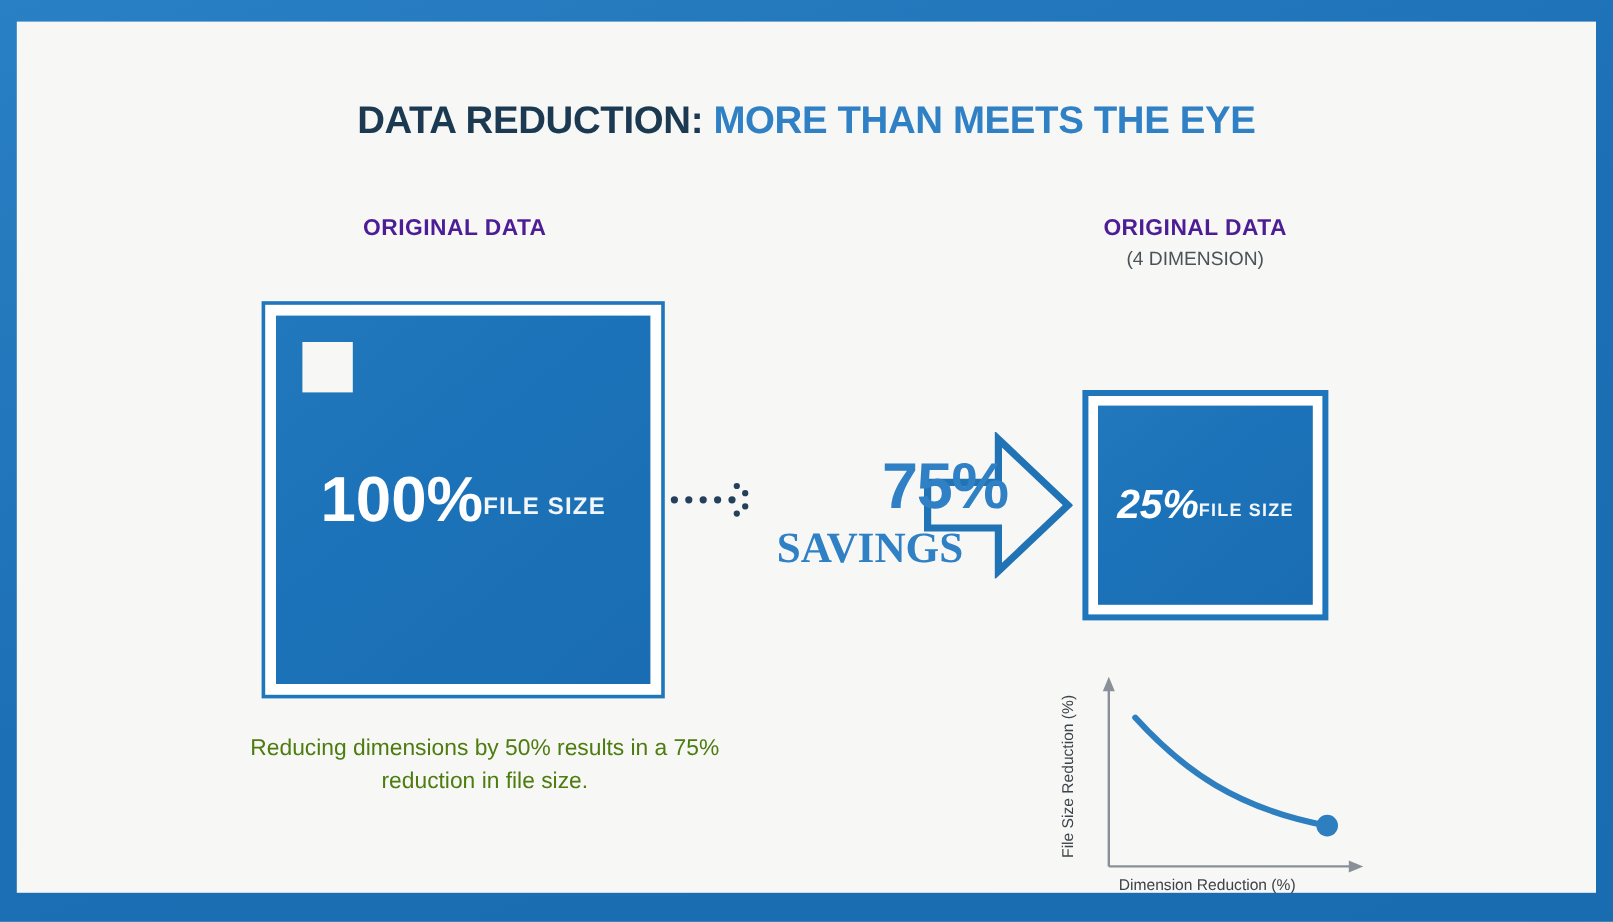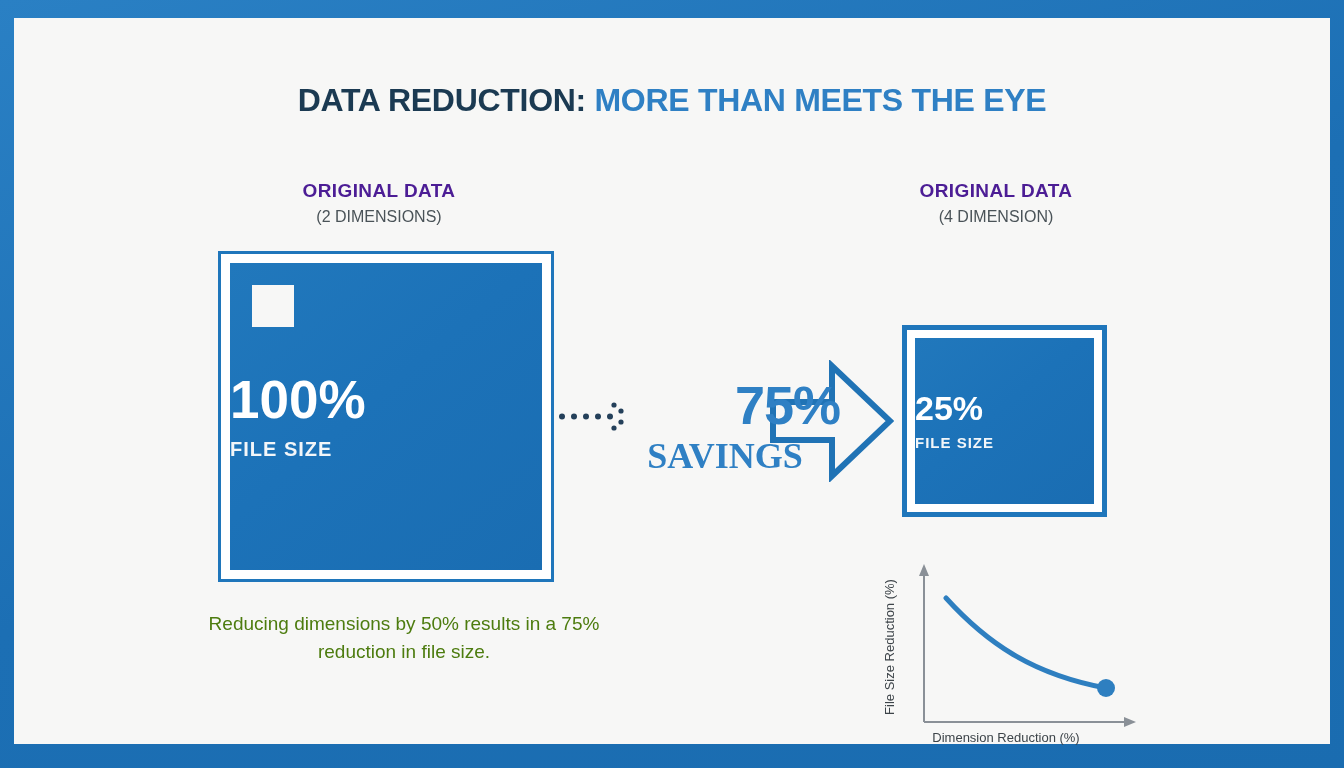--- a/index.html
+++ b/index.html
@@ -68,22 +68,22 @@
   
   .panel {
     position: absolute;
     box-sizing: border-box;
     background: #ffffff;
   }
   .panel .fill {
     position: absolute;
     background: linear-gradient(140deg, #2178bc 0%, #1c72b8 45%, #1a6db2 100%);
     display: flex;
-    flex-direction: column;
-    align-items: flex-start;
+    flex-direction: row;
+    align-items: center;
     justify-content: center;
   }
   .pct {
     color: #ffffff;
     font-weight: bold;
     line-height: 1;
   }
   .pct-sub {
     color: #f2f6f9;
     font-weight: bold;
@@ -109,21 +109,21 @@
   }
 
   #panel-reduced {
     left: 888px; top: 307px;
     width: 205px; height: 192px;
     border: 5px solid #1f76bb;
   }
   #panel-reduced .fill {
     left: 8px; top: 8px; right: 8px; bottom: 8px;
   }
-  #panel-reduced .pct { font-size: 34px; }
+  #panel-reduced .pct { font-size: 34px; font-style: italic; }
   #panel-reduced .pct-sub { font-size: 15px; margin-top: 9px; }
 
   
   .caption {
     position: absolute;
     left: 160px;
     top: 592px;
     width: 460px;
     text-align: center;
     font-size: 19px;
@@ -175,21 +175,20 @@
 <div class="frame">
   <div class="canvas">
 
     <div class="title">
       <span class="dark">DATA REDUCTION:</span>
       <span class="accent">MORE THAN MEETS THE EYE</span>
     </div>
 
     <div class="col-head" id="head-left">
       <div class="main">ORIGINAL DATA</div>
-      <div class="sub">(2 DIMENSIONS)</div>
     </div>
 
     <div class="col-head" id="head-right">
       <div class="main">ORIGINAL DATA</div>
       <div class="sub">(4 DIMENSION)</div>
     </div>
 
     <div class="panel" id="panel-original">
       <div class="fill">
         <div class="notch"></div>

